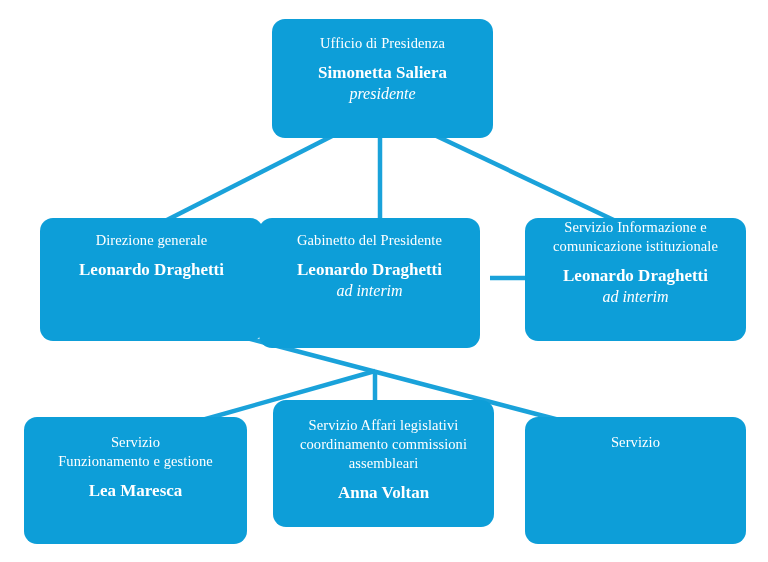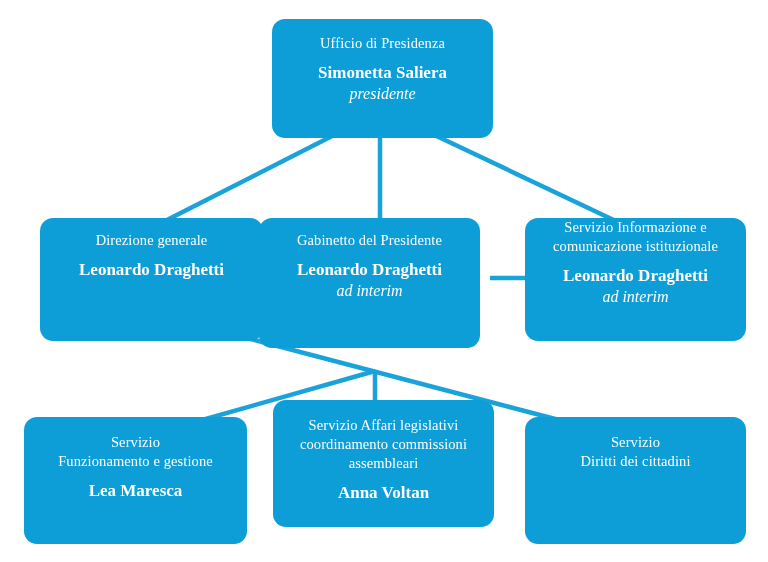--- a/index.html
+++ b/index.html
@@ -125,18 +125,17 @@
       <div>coordinamento commissioni</div>
       <div>assembleari</div>
     </div>
     <div class="person">Anna Voltan</div>
     <div class="note"></div>
   </div>
 
   <div class="node n6">
     <div class="title">
       <div>Servizio</div>
-      <div>Diritti dei cittadini</div>
     </div>
     <div class="note"></div>
   </div>
 
 </div>
 
 </body></html>

